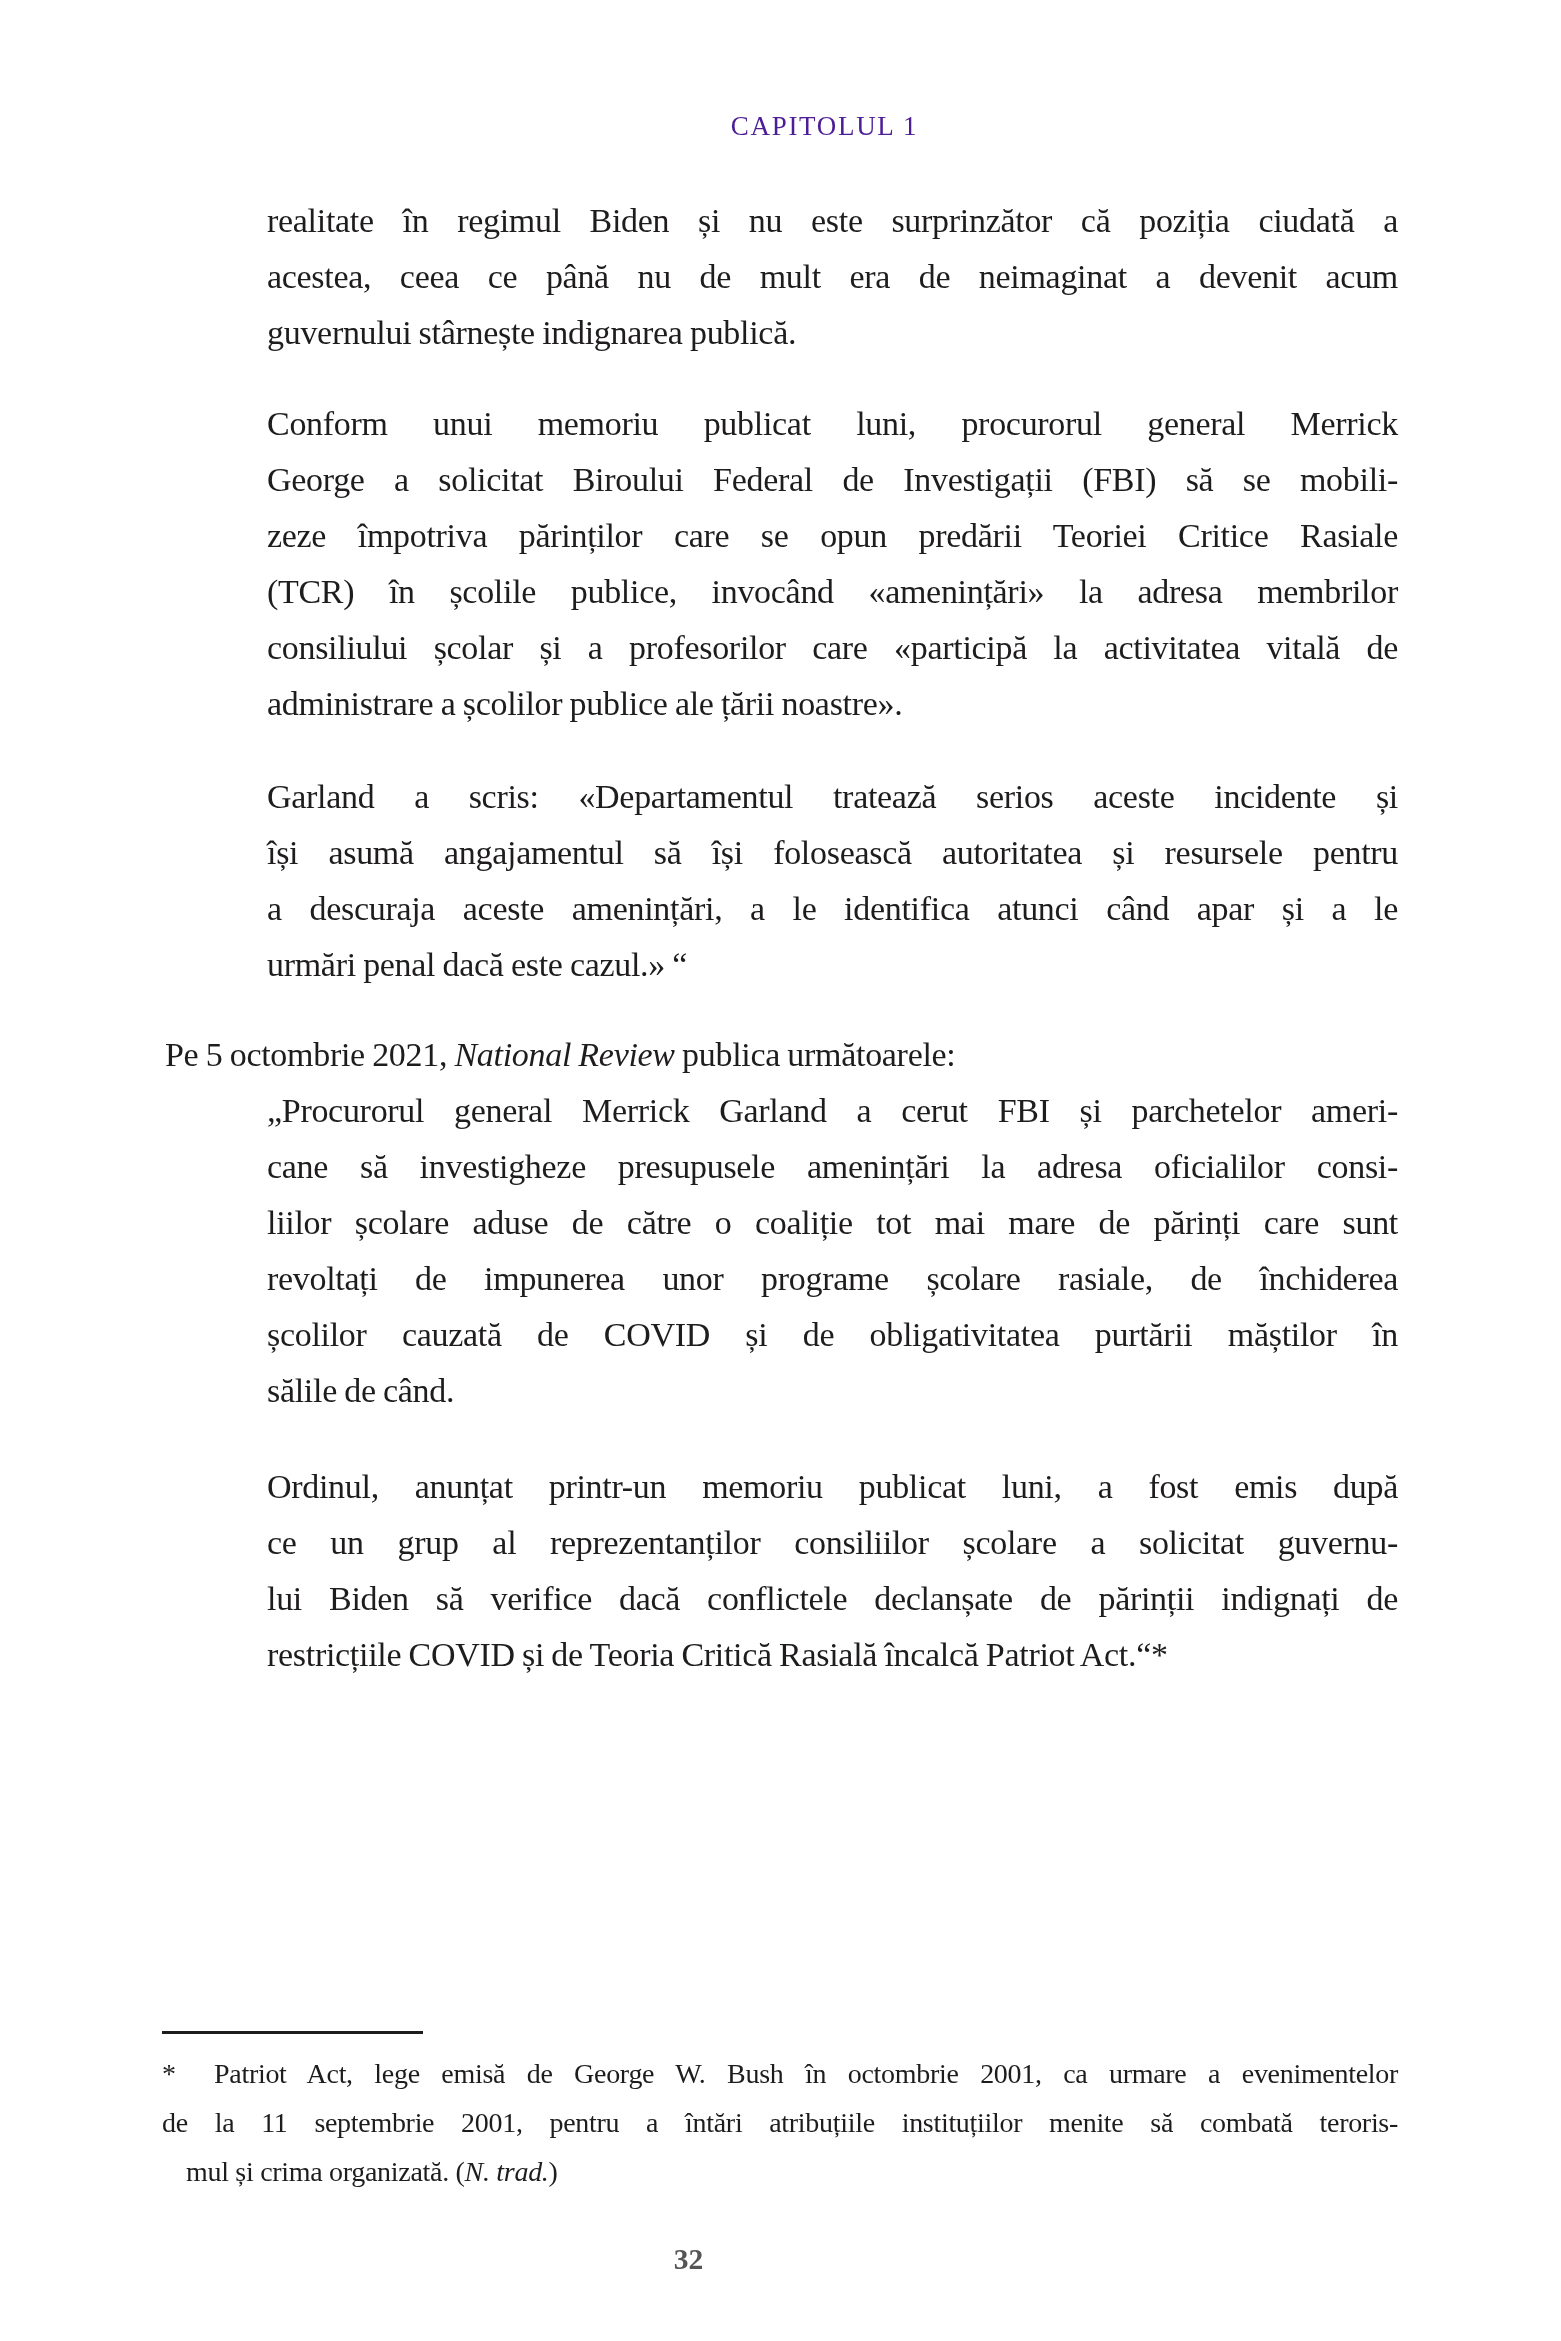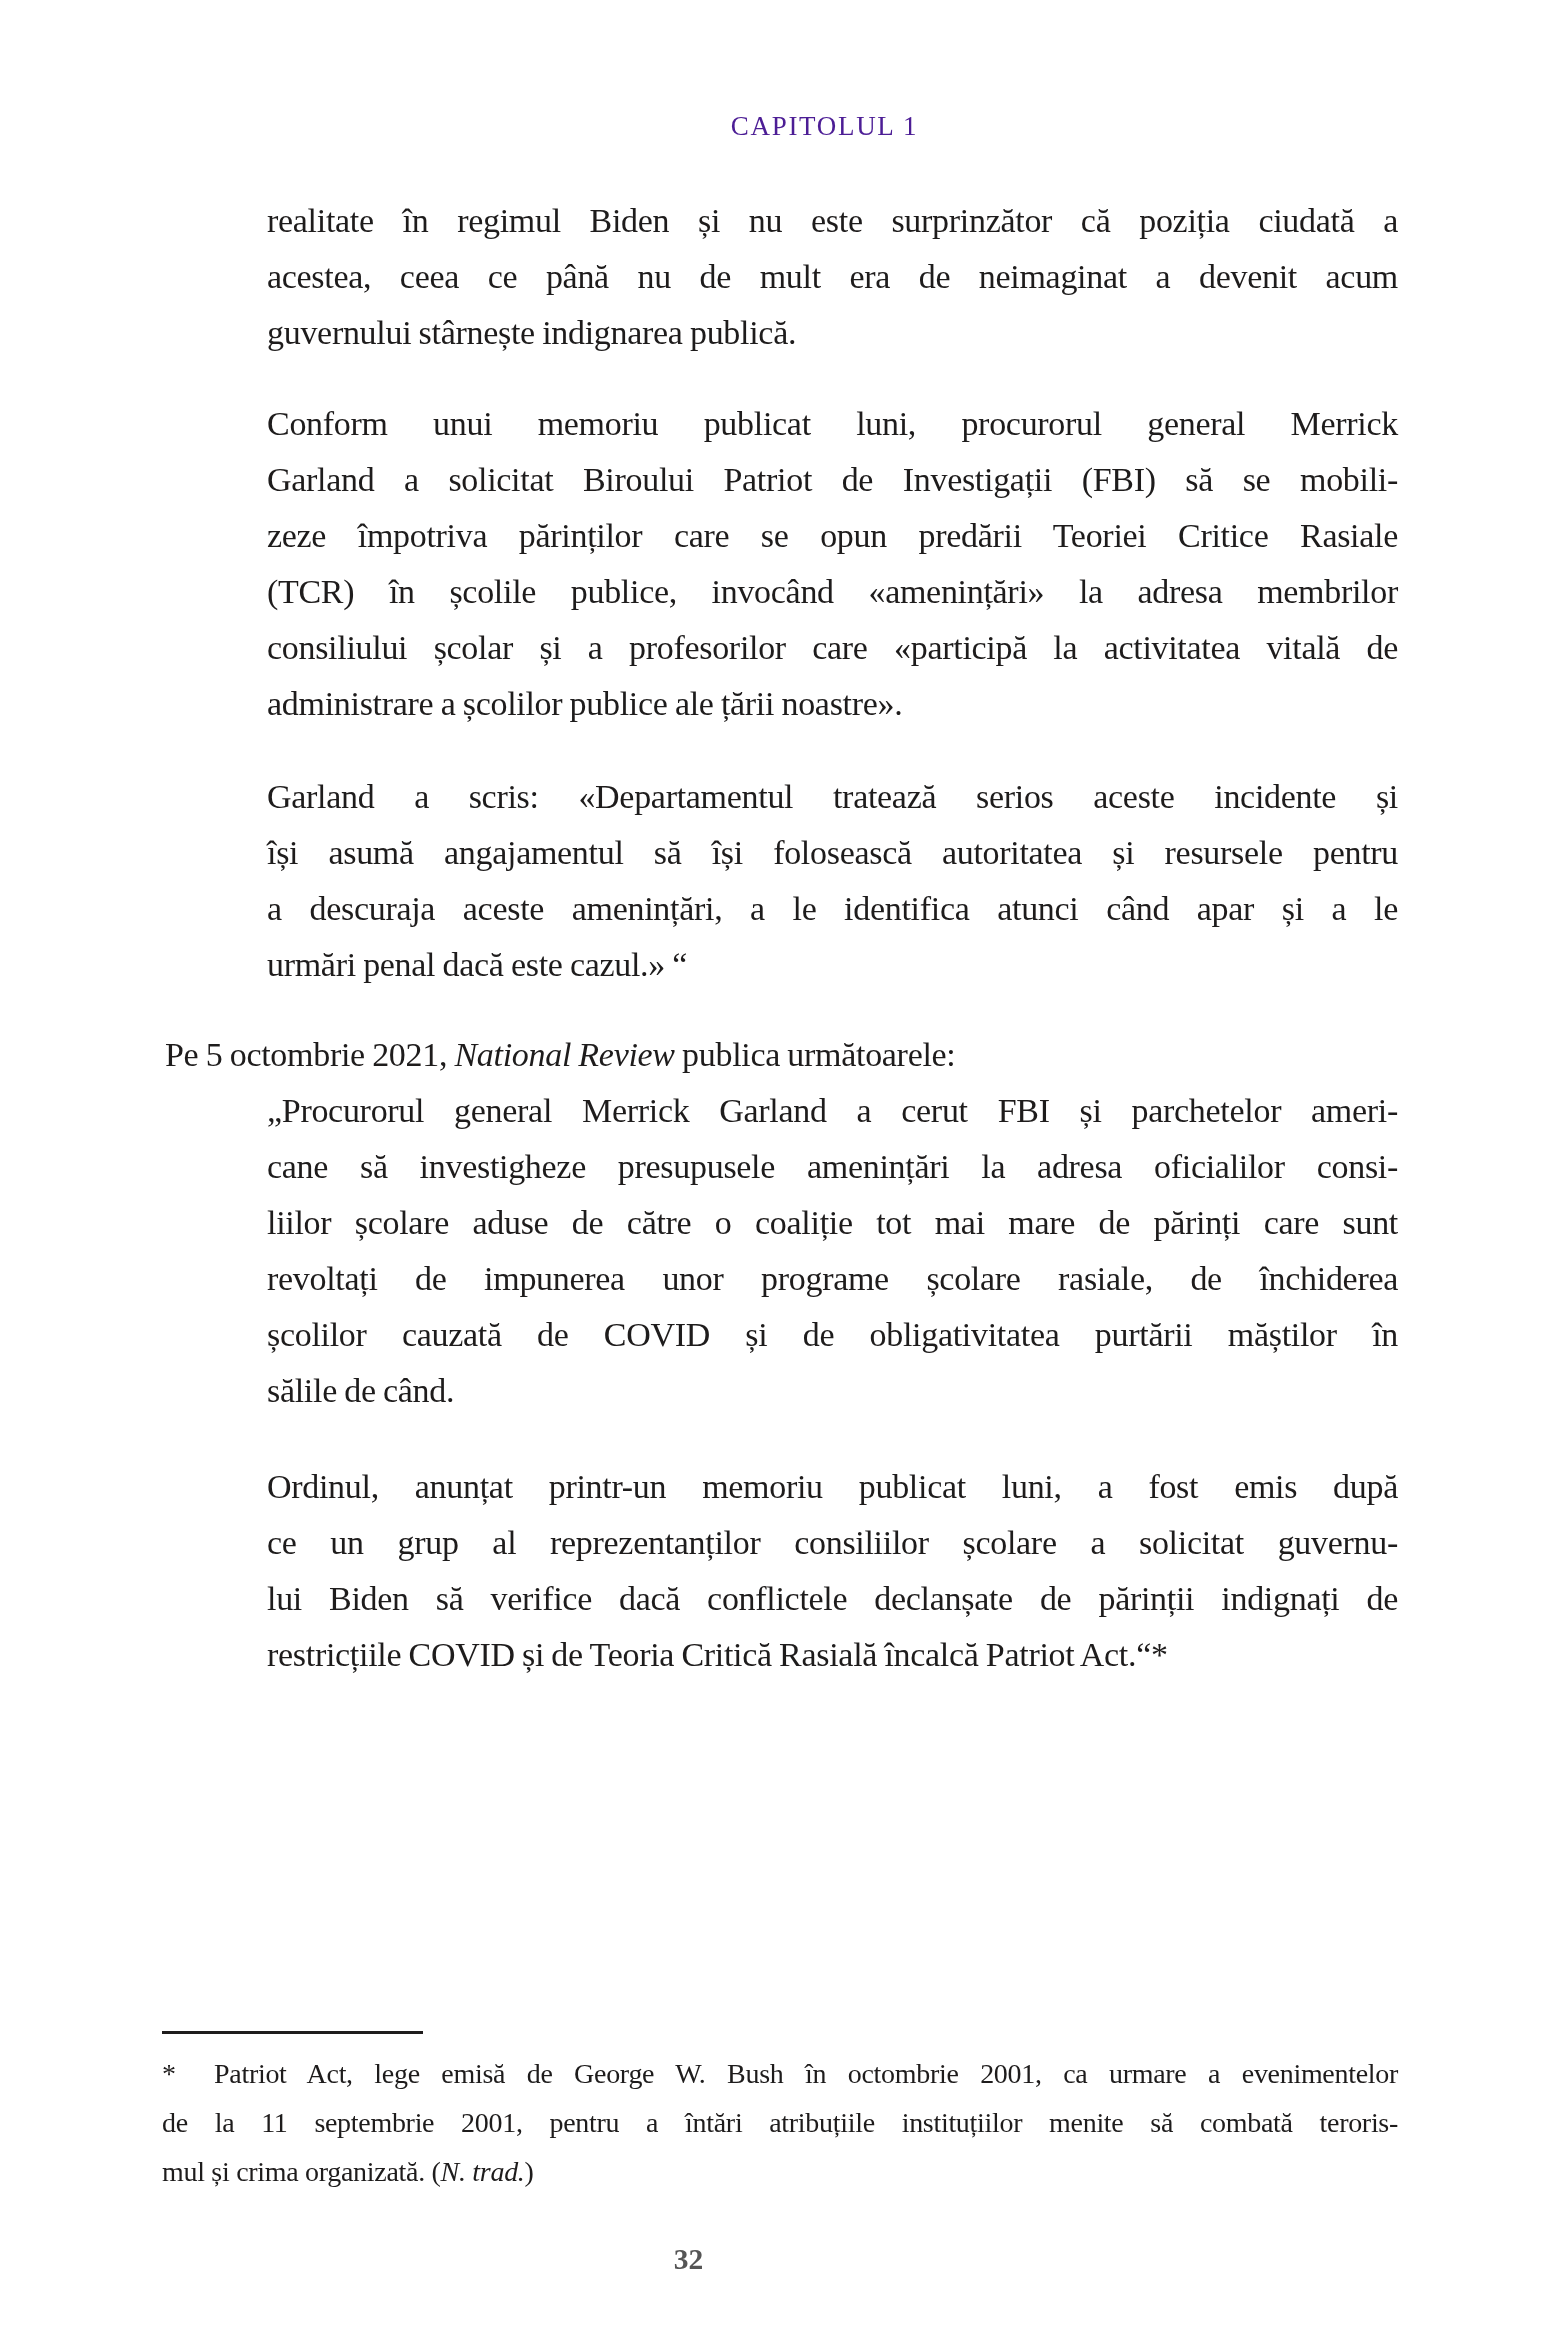--- a/index.html
+++ b/index.html
@@ -69,21 +69,21 @@
   .fn-line {
     display: block;
     height: 49px;
     line-height: 49px;
     font-size: 28px;
     white-space: nowrap;
     text-align: justify;
     text-align-last: justify;
     letter-spacing: -0.3px;
   }
-  .fn-line.last { text-align-last: left; }
+  .fn-line.last { text-align-last: left; margin-left: 24px; }
   .fn-mark {
     display: inline-block;
     width: 52px;
     text-align-last: left;
   }
   .fn-line .it { font-style: italic; }
   .page-number {
     position: absolute;
     top: 2203px;
     left: 0;
@@ -101,21 +101,21 @@
 <div class="running-head">CAPITOLUL 1</div>
 
 <div class="block" style="top:193px;">
   <span class="line">realitate în regimul Biden și nu este surprinzător că poziția ciudată a</span>
   <span class="line">acestea, ceea ce până nu de mult era de neimaginat a devenit acum</span>
   <span class="line last">guvernului stârnește indignarea publică.</span>
 </div>
 
 <div class="block" style="top:396px;">
   <span class="line">Conform unui memoriu publicat luni, procurorul general Merrick</span>
-  <span class="line">Garland a solicitat Biroului Patriot de Investigații (FBI) să se mobili-</span>
+  <span class="line">George a solicitat Biroului Federal de Investigații (FBI) să se mobili-</span>
   <span class="line">zeze împotriva părinților care se opun predării Teoriei Critice Rasiale</span>
   <span class="line">(TCR) în școlile publice, invocând «amenințări» la adresa membrilor</span>
   <span class="line">consiliului școlar și a profesorilor care «participă la activitatea vitală de</span>
   <span class="line last">administrare a școlilor publice ale țării noastre».</span>
 </div>
 
 <div class="block" style="top:769px;">
   <span class="line">Garland a scris: «Departamentul tratează serios aceste incidente și</span>
   <span class="line">își asumă angajamentul să își folosească autoritatea și resursele pentru</span>
   <span class="line">a descuraja aceste amenințări, a le identifica atunci când apar și a le</span>

